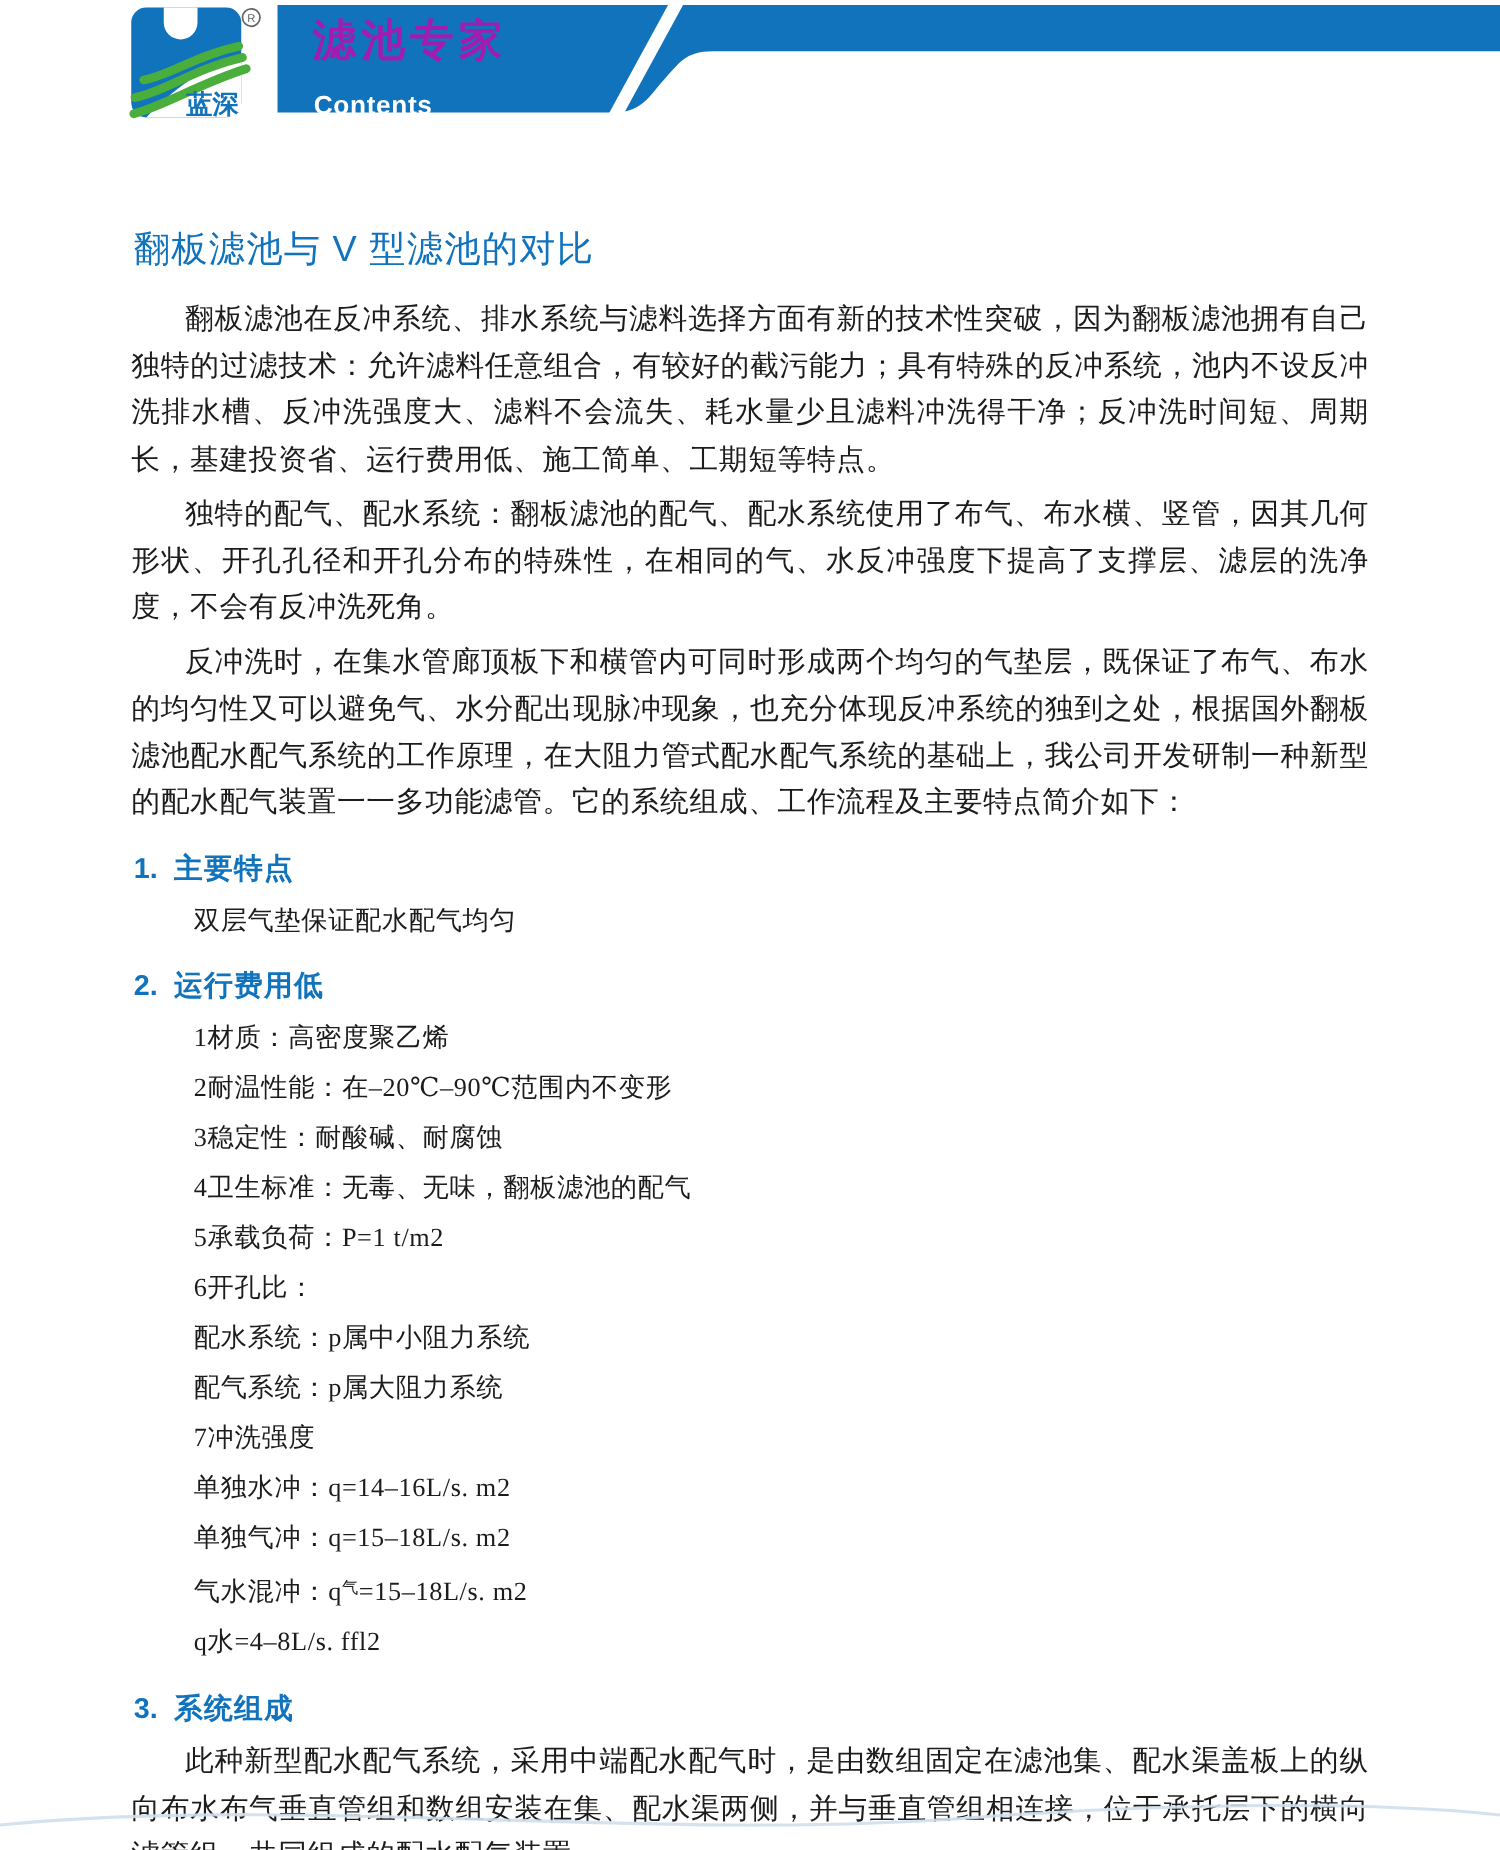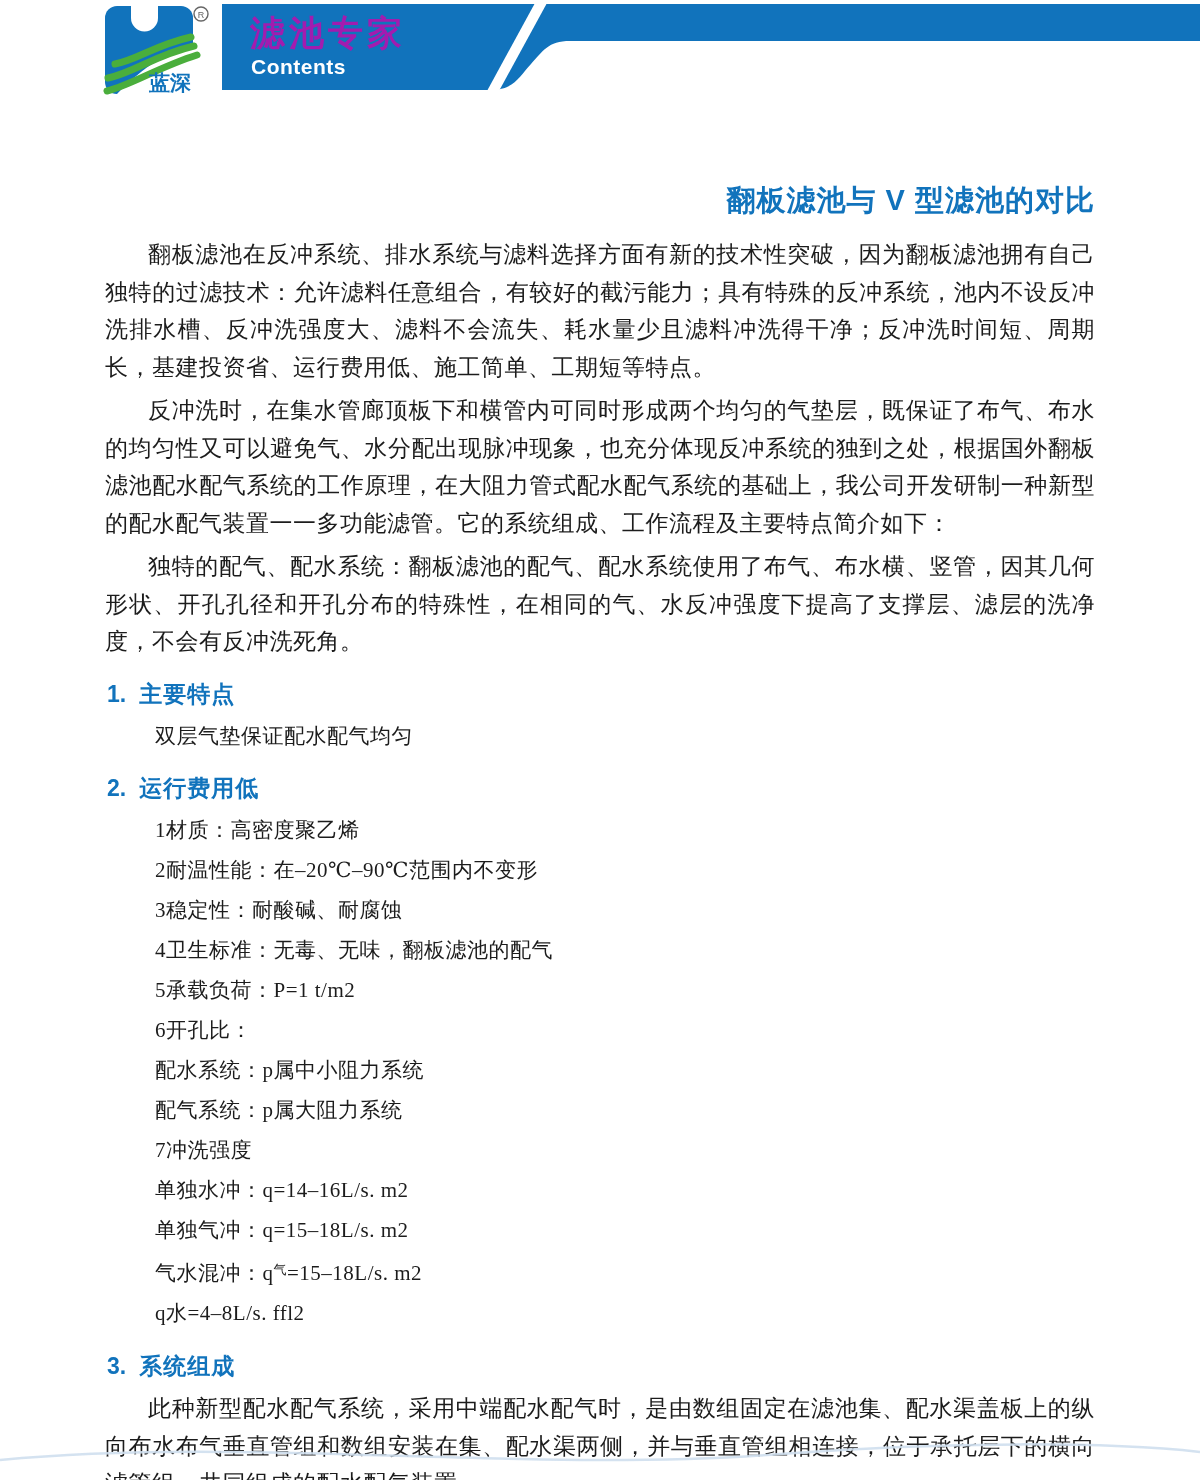--- a/index.html
+++ b/index.html
@@ -21,32 +21,32 @@
   .header{position:relative;height:100px;}
   .banner-svg,.logo-svg{position:absolute;top:0;left:0;}
   .banner-svg{left:0;top:0;}
   .logo-svg{left:103px;top:3px;}
   .banner-title{
     position:absolute;left:250px;top:15px;
     font-family:"Liberation Sans","DejaVu Sans",sans-serif;
     font-weight:bold;font-size:35px;color:#a21caf;letter-spacing:4px;line-height:1;
   }
   .banner-subtitle{
-    position:absolute;left:251px;top:56px;
+    position:absolute;left:251px;top:74px;
     font-family:"Liberation Sans","DejaVu Sans",sans-serif;
     font-weight:bold;font-size:21px;color:#fff;letter-spacing:.5px;line-height:1;
   }
 
   
   .main{margin:0 105px;width:990px;}
   .doc-title{
     margin:84px 0 0 2px;
     font-family:"Liberation Sans","DejaVu Sans",sans-serif;
-    font-weight:bold;font-size:29px;line-height:32px;
-    color:var(--brand-blue);letter-spacing:1px;text-align:right;
+    font-weight:normal;font-size:29px;line-height:32px;
+    color:var(--brand-blue);letter-spacing:1px;
   }
   .para{
     margin:20px 0 0;font-size:23px;line-height:37.5px;
     text-align:justify;text-indent:43px;letter-spacing:.5px;
   }
   .para + .para{margin-top:6px;}
   .sec-heading{
     margin:18px 0 0 2px;
     font-family:"Liberation Sans","DejaVu Sans",sans-serif;
     font-weight:bold;font-size:23px;line-height:30px;color:var(--brand-blue);
@@ -98,22 +98,22 @@
 
     <div class="banner-title">滤池专家</div>
     <div class="banner-subtitle">Contents</div>
   </div>
 
   <div class="main">
 
     <h1 class="doc-title">翻板滤池与 V 型滤池的对比</h1>
 
     <p class="para">翻板滤池在反冲系统、排水系统与滤料选择方面有新的技术性突破，因为翻板滤池拥有自己独特的过滤技术：允许滤料任意组合，有较好的截污能力；具有特殊的反冲系统，池内不设反冲洗排水槽、反冲洗强度大、滤料不会流失、耗水量少且滤料冲洗得干净；反冲洗时间短、周期长，基建投资省、运行费用低、施工简单、工期短等特点。</p>
+    <p class="para">独特的配气、配水系统：翻板滤池的配气、配水系统使用了布气、布水横、竖管，因其几何形状、开孔孔径和开孔分布的特殊性，在相同的气、水反冲强度下提高了支撑层、滤层的洗净度，不会有反冲洗死角。</p>
     <p class="para">反冲洗时，在集水管廊顶板下和横管内可同时形成两个均匀的气垫层，既保证了布气、布水的均匀性又可以避免气、水分配出现脉冲现象，也充分体现反冲系统的独到之处，根据国外翻板滤池配水配气系统的工作原理，在大阻力管式配水配气系统的基础上，我公司开发研制一种新型的配水配气装置一一多功能滤管。它的系统组成、工作流程及主要特点简介如下：</p>
-    <p class="para">独特的配气、配水系统：翻板滤池的配气、配水系统使用了布气、布水横、竖管，因其几何形状、开孔孔径和开孔分布的特殊性，在相同的气、水反冲强度下提高了支撑层、滤层的洗净度，不会有反冲洗死角。</p>
 
     <div class="sec-heading">
       <span class="sec-num">1.</span><span class="sec-title">主要特点</span>
     </div>
     <div class="sec-body-line">双层气垫保证配水配气均匀</div>
 
     <div class="sec-heading">
       <span class="sec-num">2.</span><span class="sec-title">运行费用低</span>
     </div>
 

